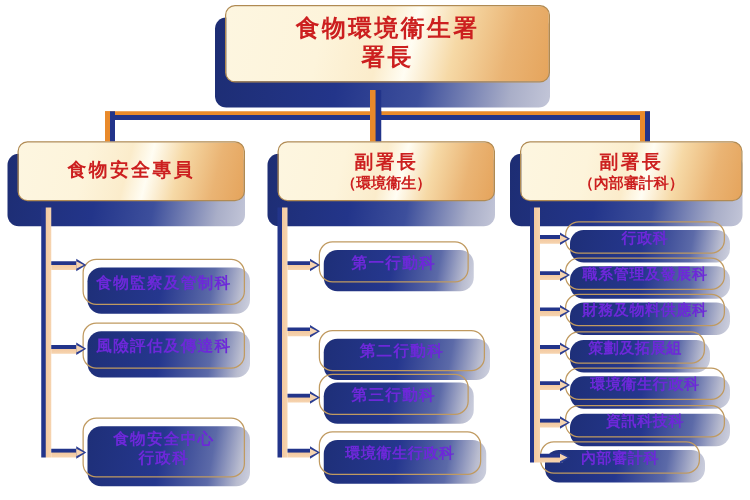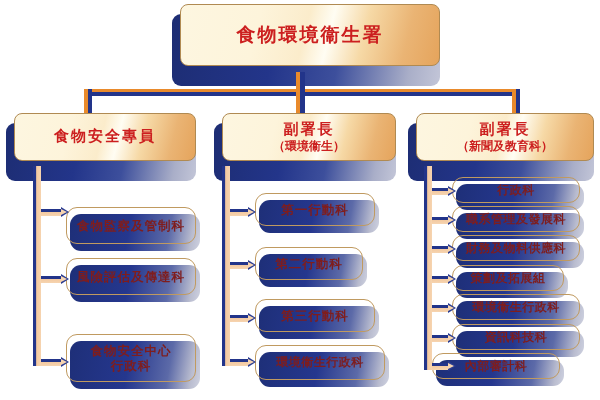--- a/index.html
+++ b/index.html
@@ -120,21 +120,21 @@
         #ecc286 80%,
         #f7e6c0 92%,
         #f2d5a3 100%);
     display: flex;
     align-items: center;
     justify-content: center;
     z-index: 1;
     overflow: hidden;
   }
   .leaf-label {
-    color: #7f1d1d;
+    color: #6d28d9;
     font-size: 12.5px;
     font-weight: bold;
     letter-spacing: 1px;
     line-height: 1.22;
     text-align: center;
     white-space: pre-line;
   }
   .leaf-wrap.two-line .leaf-label { letter-spacing: 1px; }
   .leaf-wrap.tight .leaf-label { font-size: 12px; letter-spacing: 0.5px; }
 
@@ -192,20 +192,21 @@
   }
 </style>
 </head>
 <body>
 
 <div id="chart-root">
 
   <div class="hdr-wrap" style="left:172px; top:4px; width:268px; height:72px;">
     <div class="hdr-box">
       <div class="hdr-title">食物環境衞生署</div>
+      <div class="hdr-title">署長</div>
     </div>
   </div>
 
   <div class="conn-trunk" style="left:296px; top:72px; width:9px; height:24px;"></div>
 
   <div class="conn-bus" style="left:84px; top:89px; width:436px; height:7px;"></div>
 
   <div class="conn-drop" style="left:84px; top:89px; width:8px; height:24px;"></div>
   <div class="conn-drop" style="left:296px; top:89px; width:9px; height:24px;"></div>
   <div class="conn-drop" style="left:512px; top:89px; width:8px; height:24px;"></div>
@@ -267,42 +268,42 @@
 
   <div class="conn-h" style="left:230px; top:359px; width:20px; height:7px;"></div>
   <div class="arrow-head" style="left:248px; top:357px;"></div>
 
   <div class="leaf-wrap" style="left:255px; top:193px; width:120px; height:33px;">
     <div class="leaf-box">
       <span class="leaf-label">第一行動科</span>
     </div>
   </div>
 
-  <div class="leaf-wrap" style="left:255px; top:247px; width:108px; height:33px;">
+  <div class="leaf-wrap" style="left:255px; top:264px; width:133px; height:33px;">
     <div class="leaf-box">
       <span class="leaf-label">第二行動科</span>
     </div>
   </div>
 
   <div class="leaf-wrap" style="left:255px; top:299px; width:120px; height:33px;">
     <div class="leaf-box">
       <span class="leaf-label">第三行動科</span>
     </div>
   </div>
 
   <div class="leaf-wrap tight" style="left:255px; top:345px; width:130px; height:35px;">
     <div class="leaf-box">
       <span class="leaf-label">環境衞生行政科</span>
     </div>
   </div>
 
   <div class="hdr-wrap lvl2" style="left:408px; top:113px; width:186px; height:58px;">
     <div class="hdr-box">
       <div class="hdr-title">副署長</div>
-      <div class="hdr-sub">（新聞及教育科）</div>
+      <div class="hdr-sub">（內部審計科）</div>
     </div>
   </div>
 
   <div class="conn-v" style="left:424px; top:166px; width:8px; height:204px;"></div>
 
   <div class="conn-h" style="left:432px; top:188px; width:18px; height:7px;"></div>
   <div class="arrow-head" style="left:448px; top:186px;"></div>
 
   <div class="conn-h" style="left:432px; top:217px; width:18px; height:7px;"></div>
   <div class="arrow-head" style="left:448px; top:215px;"></div>

